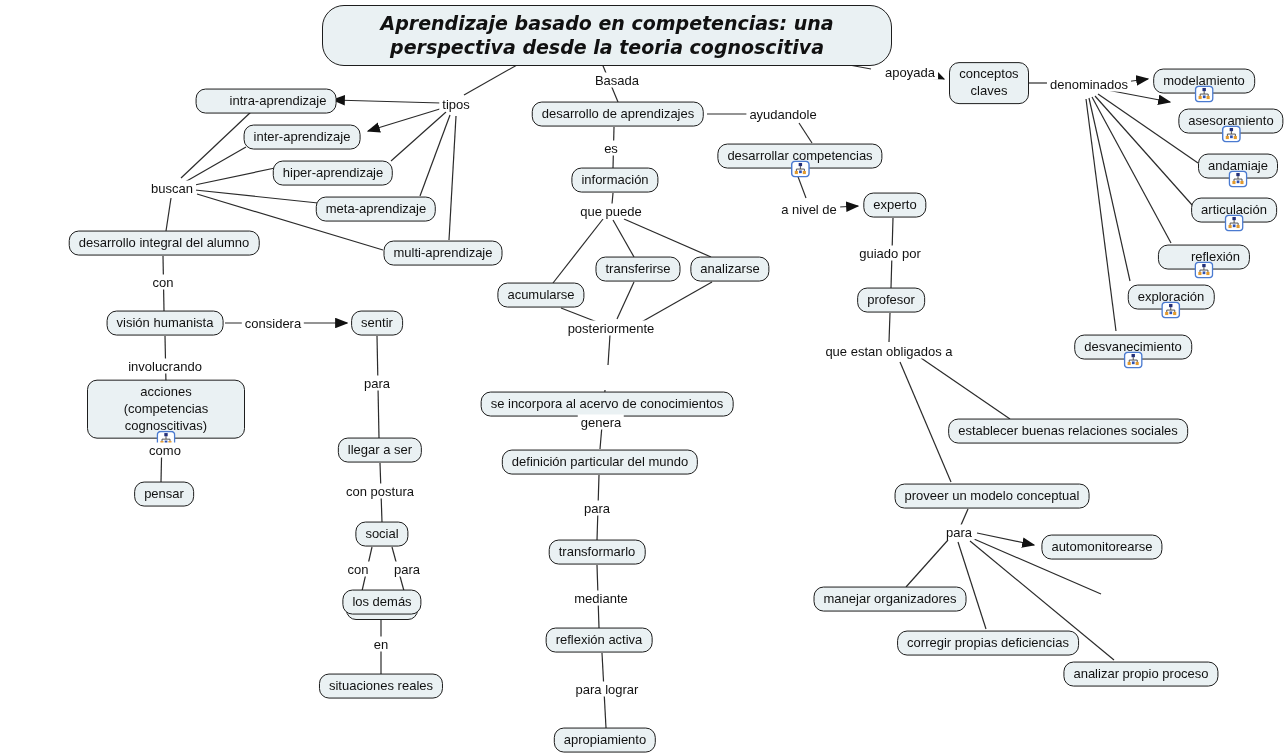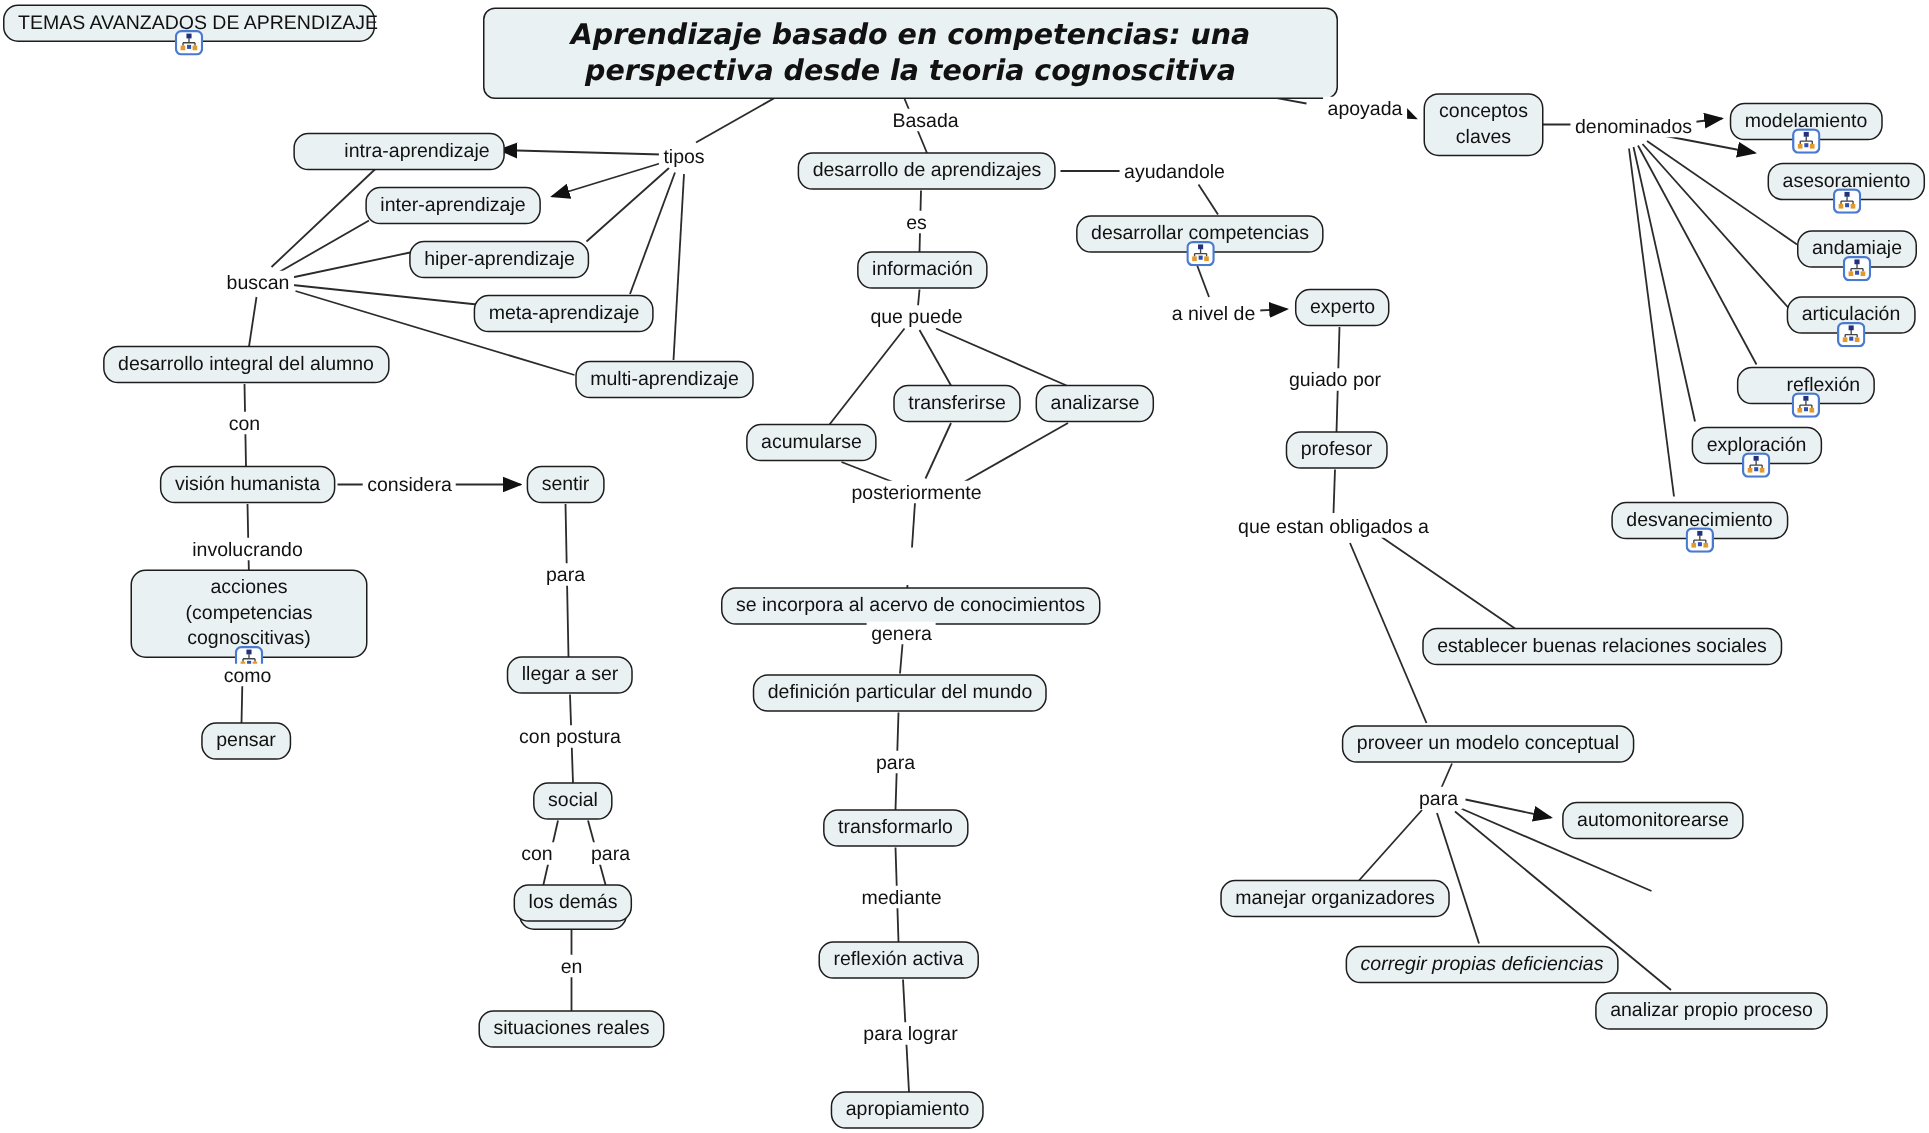--- a/index.html
+++ b/index.html
@@ -6,21 +6,21 @@
   .canvas{position:relative;width:1286px;height:755px;background:#ffffff;
           font-family:"Liberation Sans",sans-serif;overflow:hidden;}
   svg.wires{position:absolute;left:0;top:0;z-index:1;}
   .node{position:absolute;z-index:2;transform:translate(-50%,-50%);
         background:#eaf1f3;border:1px solid #1d1d1d;border-radius:10px;
         padding:3px 9px;font-size:13px;color:#111;white-space:nowrap;
         text-align:center;line-height:1.3;box-sizing:border-box;}
   .node.tl{transform:none;}
   .node.wrap{white-space:normal;}
   .title-node{font-family:"DejaVu Sans",sans-serif;font-size:19px;font-weight:bold;
-        font-style:italic;white-space:normal;width:570px;border-radius:8px;
+        font-style:italic;white-space:normal;width:570px;border-radius:22px;
         padding:5px 6px;line-height:1.28;border-width:1.5px;}
   .lbl{position:absolute;z-index:3;transform:translate(-50%,-50%);
        background:#fff;padding:0 3px;font-size:13px;color:#111;white-space:nowrap;}
   .res-icon{position:absolute;left:50%;bottom:-10px;transform:translateX(-50%);
             width:19px;height:17px;z-index:4;display:block;line-height:0;}
   .ghost{z-index:1;height:26px;width:72px;}
 </style>
 </head>
 <body>
 
@@ -88,33 +88,20 @@
       <line x1="1124" y1="82" x2="1148" y2="79" marker-end="url(#arr)"></line>
       <line x1="1107" y1="90" x2="1170" y2="102" marker-end="url(#arr)"></line>
       <line x1="1098" y1="94" x2="1198" y2="163"></line>
       <line x1="1095" y1="96" x2="1193" y2="206"></line>
       <line x1="1092" y1="97" x2="1171" y2="243"></line>
       <line x1="1089" y1="98" x2="1130" y2="281"></line>
       <line x1="1086" y1="99" x2="1116" y2="331"></line>
     </g>
   </svg>
 
-  <div class="node tl" style="left:2px;top:3px;width:248px;">
-    <span>TEMAS AVANZADOS DE APRENDIZAJE</span>
-    <span class="res-icon">
-      <svg viewBox="0 0 19 17" width="19" height="17">
-          <rect x="0.8" y="0.8" width="17.4" height="15.4" rx="3.5" fill="#fdfeff" stroke="#4a7ad0" stroke-width="1.5"></rect>
-          <path d="M9.5 5.5v3 M5.5 8.5h8 M5.5 8.5v2 M13.5 8.5v2" stroke="#444" stroke-width="0.9"></path>
-          <rect x="7.8" y="2.4" width="3.4" height="3.2" fill="#23307a"></rect>
-          <rect x="3.9" y="10.4" width="3.1" height="3.1" fill="#e39a2d"></rect>
-          <rect x="11.9" y="10.4" width="3.1" height="3.1" fill="#e39a2d"></rect>
-          <rect x="8.2" y="9.9" width="2.7" height="2.7" fill="#2c50b0"></rect>
-        </svg>
-    </span>
-  </div>
 
   <div class="node tl title-node" style="left:322px;top:5px;">
     <span>Aprendizaje basado en competencias: una perspectiva desde la teoria cognoscitiva</span>
   </div>
 
   <div class="node" style="left:266px;top:101px;padding-left:33px;">intra-aprendizaje</div>
   <div class="node" style="left:302px;top:137px;">inter-aprendizaje</div>
   <div class="node" style="left:333px;top:173px;">hiper-aprendizaje</div>
   <div class="node" style="left:376px;top:209px;">meta-aprendizaje</div>
   <div class="node" style="left:443px;top:253px;">multi-aprendizaje</div>
@@ -164,21 +151,21 @@
           <rect x="8.2" y="9.9" width="2.7" height="2.7" fill="#2c50b0"></rect>
         </svg>
     </span>
   </div>
   <div class="node" style="left:895px;top:205px;">experto</div>
   <div class="node" style="left:891px;top:300px;">profesor</div>
   <div class="node" style="left:1068px;top:431px;">establecer buenas relaciones sociales</div>
   <div class="node" style="left:972px;top:496px;margin-left:20px;">proveer un modelo conceptual</div>
   <div class="node" style="left:1102px;top:547px;">automonitorearse</div>
   <div class="node" style="left:890px;top:599px;">manejar organizadores</div>
-  <div class="node" style="left:988px;top:643px;font-style:italic;">corregir propias deficiencias</div>
+  <div class="node" style="left:988px;top:643px;">corregir propias deficiencias</div>
   <div class="node" style="left:1141px;top:674px;">analizar propio proceso</div>
 
   <div class="node wrap" style="left:989px;top:83px;width:80px;">conceptos claves</div>
   <div class="node" style="left:1204px;top:81px;">
     <span>modelamiento</span>
     <span class="res-icon">
       <svg viewBox="0 0 19 17" width="19" height="17">
           <rect x="0.8" y="0.8" width="17.4" height="15.4" rx="3.5" fill="#fdfeff" stroke="#4a7ad0" stroke-width="1.5"></rect>
           <path d="M9.5 5.5v3 M5.5 8.5h8 M5.5 8.5v2 M13.5 8.5v2" stroke="#444" stroke-width="0.9"></path>
           <rect x="7.8" y="2.4" width="3.4" height="3.2" fill="#23307a"></rect>

